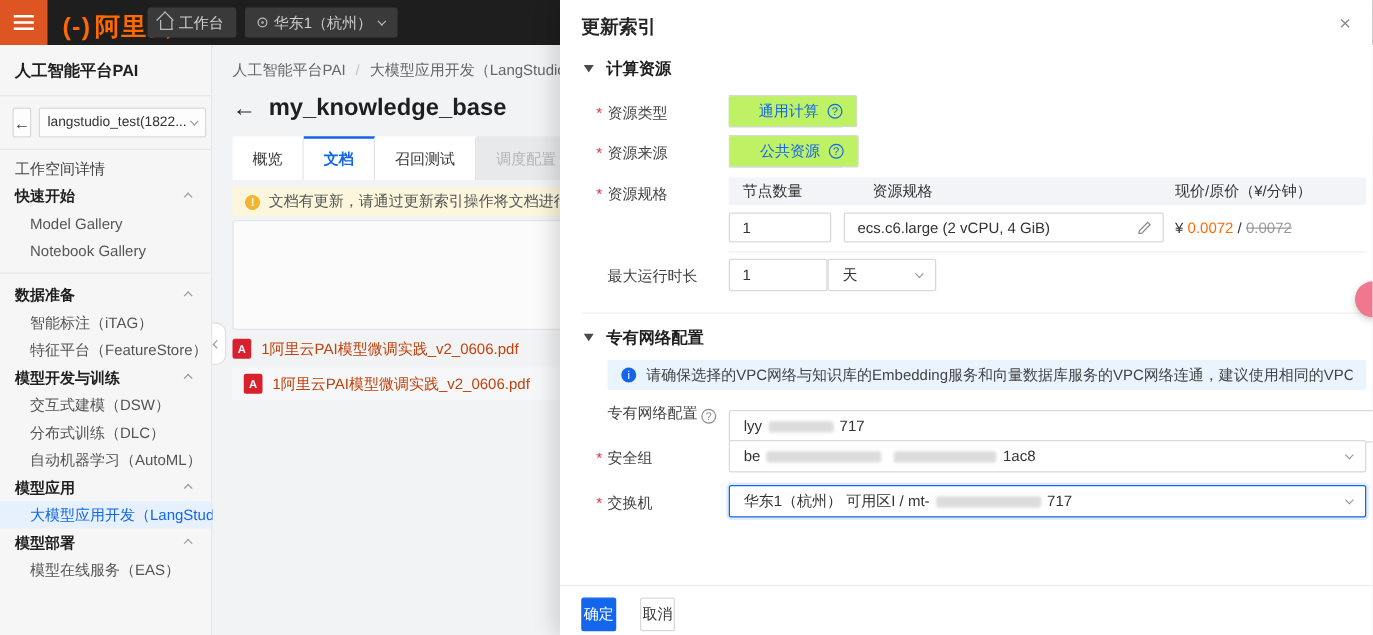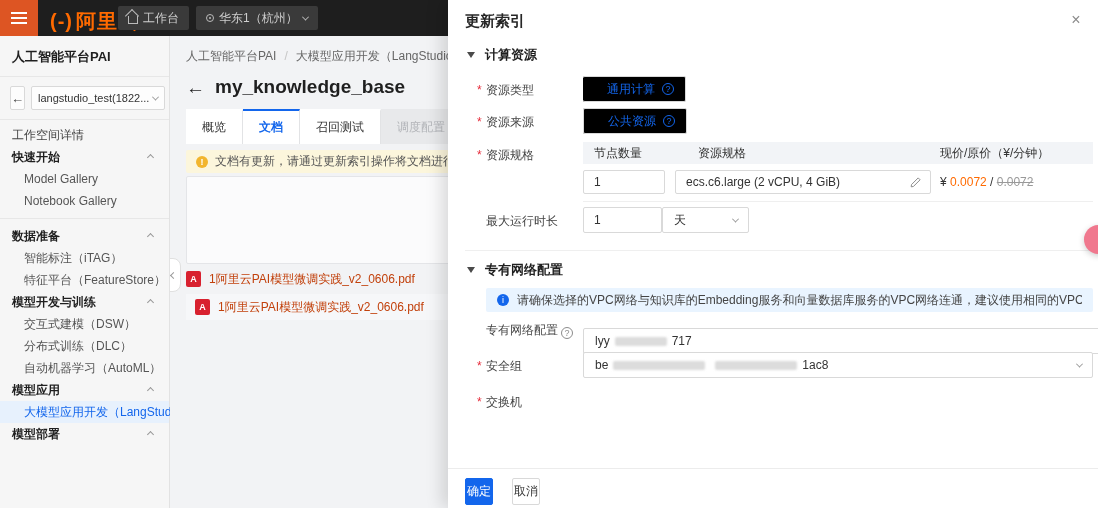--- a/index.html
+++ b/index.html
@@ -70,21 +70,21 @@
   .dw-title { position:absolute; left:17px; top:12px; font-size:15px; font-weight:bold; color:#262626; }
   .dw-close { position:absolute; right:12px; top:10px; width:20px; height:20px; color:#8c8c8c; font-size:16px; line-height:20px; text-align:center; cursor:pointer; }
   .sec-hd { position:absolute; display:flex; align-items:center; gap:10px; font-size:13px; font-weight:bold; color:#1f1f1f; cursor:pointer; }
   .caret-down { width:0; height:0; border-left:4.5px solid transparent; border-right:4.5px solid transparent; border-top:6px solid #4a4a4a; }
   .fld-label { position:absolute; left:38px; width:95px; color:#444; }
   .fld-label.req::before { content:"*"; color:#e62c3b; margin-right:3px; position:absolute; left:-9px; top:1px; }
   .q-ic { display:inline-block; width:12px; height:12px; border:1px solid #8c8c8c; border-radius:50%; color:#8c8c8c; font-size:9px; line-height:11px; text-align:center; vertical-align:-2px; margin-left:3px; cursor:pointer; }
   .seg { position:absolute; left:135px; display:flex; }
   .seg .opt { height:26px; line-height:24px; padding:0 11px; border:1px solid #d9d9d9; background:#fff; color:#333; cursor:pointer; display:flex; align-items:center; gap:4px; }
   .seg .opt + .opt { border-left:none; }
-  .seg .opt.sel { background:#000000; color:#1366ec;padding-left:24px; }
+  .seg .opt.sel { background:#bef264; color:#1366ec;padding-left:24px; }
   .seg .opt.sel .q-ic { border-color:#1366ec; color:#1366ec; }
   .tbl-head { position:absolute; left:135px; right:5px; height:22px; background:#f2f4f7; line-height:22px; color:#333; }
   .tbl-head span { position:absolute; top:0; }
   .in { position:absolute; height:24px; border:1px solid #d9d9d9; border-radius:2px; background:#fff; line-height:22px; padding:0 10px; color:#333; cursor:text; }
   .sel { position:absolute; height:26px; border:1px solid #d9d9d9; border-radius:2px; background:#fff; line-height:24px; padding:0 24px 0 11px; color:#333; cursor:pointer; white-space:nowrap; overflow:hidden; }
   .sel .chev, .in .chev { position:absolute; right:10px; top:10px; }
   .sel.focused { border-color:#1366ec; box-shadow:0 0 0 2px rgba(19,102,236,.12); }
   .pencil { position:absolute; right:8px; top:5px; width:12px; height:12px; cursor:pointer; }
   .pencil svg { display:block; }
   .price { position:absolute; left:492px; white-space:nowrap; color:#333; }
@@ -142,20 +142,21 @@
       <div class="sb-item group"><span>数据准备</span><span class="gchev chev up sm"></span></div>
       <div class="sb-item child">智能标注（iTAG）</div>
       <div class="sb-item child">特征平台（FeatureStore）</div>
       <div class="sb-item group"><span>模型开发与训练</span><span class="gchev chev up sm"></span></div>
       <div class="sb-item child">交互式建模（DSW）</div>
       <div class="sb-item child">分布式训练（DLC）</div>
       <div class="sb-item child">自动机器学习（AutoML）</div>
       <div class="sb-item group"><span>模型应用</span><span class="gchev chev up sm"></span></div>
       <div class="sb-item child selected">大模型应用开发（LangStudio）</div>
       <div class="sb-item group"><span>模型部署</span><span class="gchev chev up sm"></span></div>
+      <div class="sb-item child">模型在线服务（EAS）</div>
     </div>
   </div>
 
   <div class="main">
     <div class="crumbs">
       <span class="item">人工智能平台PAI</span><span class="item">大模型应用开发（LangStudio）</span><span class="item">知识库</span><span class="item">my</span>
     </div>
     <div class="pg-title-row">
       <span class="pg-back">←</span>
       <span class="pg-title">my_knowledge_base</span>
@@ -264,20 +265,24 @@
       <span class="chev down sm"></span>
     </div>
 
     <div class="fld-label req" style="top:358px;">安全组</div>
     <div class="sel" style="left:135px; top:352px; width:510px;">
       <span>be</span><span class="redact" style="width:92px;"></span><span class="redact" style="width:82px;"></span><span>1ac8</span>
       <span class="chev down sm"></span>
     </div>
 
     <div class="fld-label req" style="top:394px;">交换机</div>
+    <div class="sel focused" style="left:135px; top:388px; width:510px;">
+      <span>华东1（杭州） 可用区I / mt-</span><span class="redact" style="width:84px;"></span><span>717</span>
+      <span class="chev down sm"></span>
+    </div>
 
     <div class="footer-line"></div>
     <div class="btn primary">确定</div>
     <div class="btn default">取消</div>
   </div>
 
   <div class="float-bubble"></div>
 </div>
 
 </body></html>

